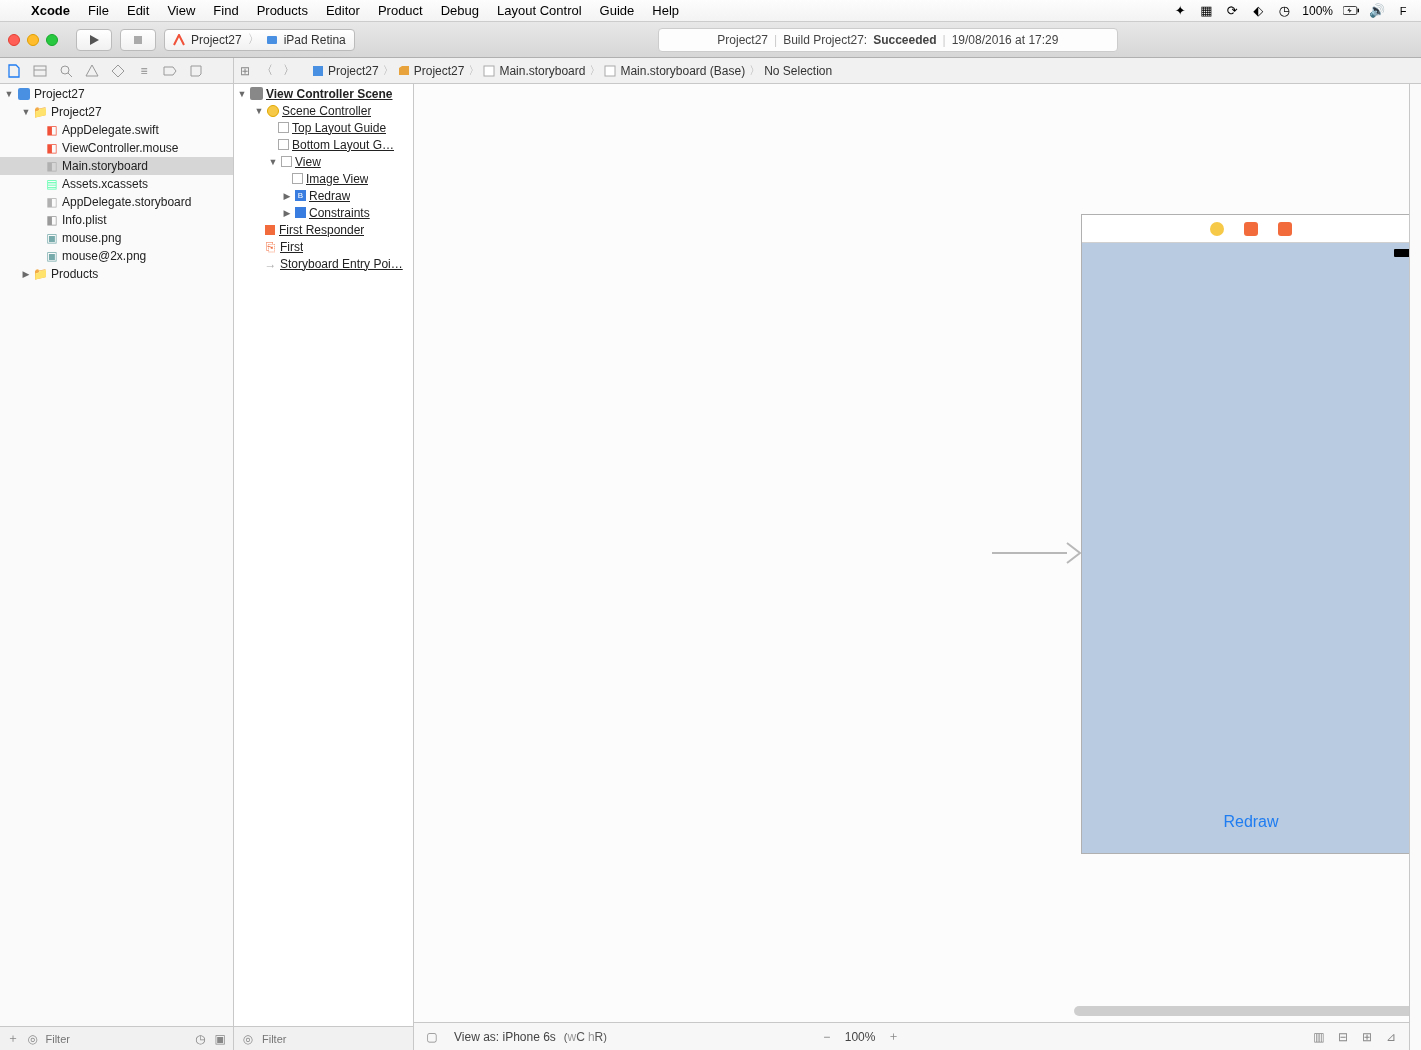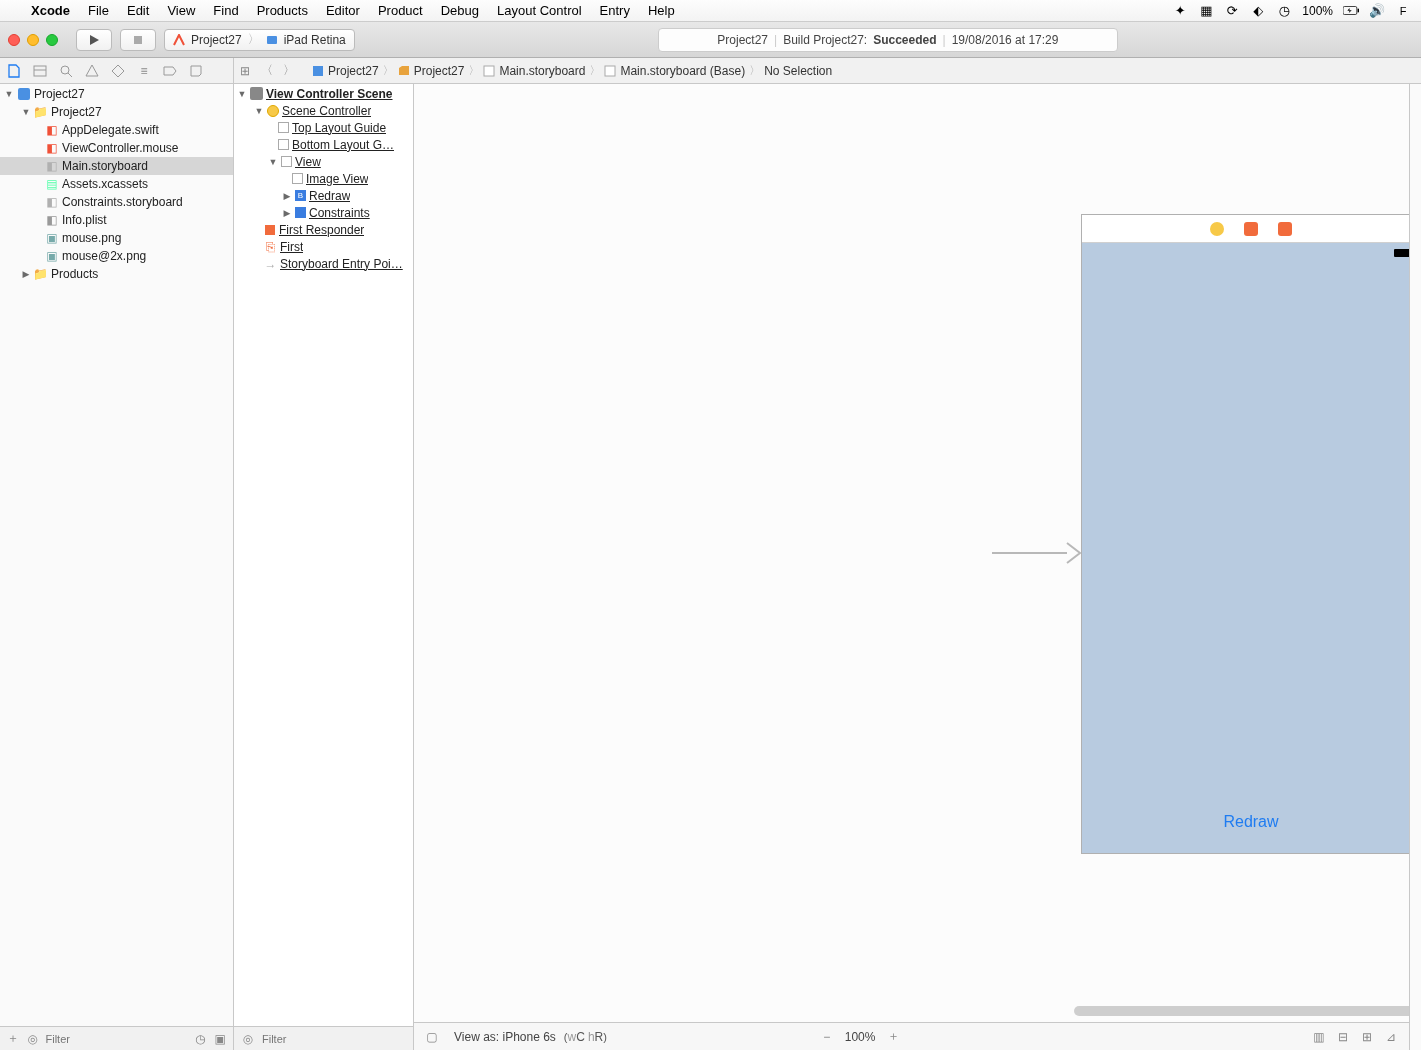--- a/index.html
+++ b/index.html
@@ -113,21 +113,21 @@
   <span class="item bold">Xcode</span>
   <span class="item">File</span>
   <span class="item">Edit</span>
   <span class="item">View</span>
   <span class="item">Find</span>
   <span class="item">Products</span>
   <span class="item">Editor</span>
   <span class="item">Product</span>
   <span class="item">Debug</span>
   <span class="item">Layout Control</span>
-  <span class="item">Entry</span>
+  <span class="item">Guide</span>
   <span class="item">Help</span>
   <div class="right">
     <span class="statusicon">✦</span>
     <span class="statusicon">▦</span>
     <span class="statusicon">⟳</span>
     <span class="statusicon">⬖</span>
     <span class="statusicon">◷</span>
     <span class="battery-text">100%</span>
     <span class="statusicon">
         <svg width="22" height="11" viewBox="0 0 22 11">
@@ -296,21 +296,21 @@
           <span>Main.storyboard</span>
         </div>
       <div class="trow">
           <span class="spacer" style="width:38px"></span>
           <span class="ficon" style="color:#5fa;">▤</span>
           <span>Assets.xcassets</span>
         </div>
       <div class="trow">
           <span class="spacer" style="width:38px"></span>
           <span class="ficon sb">◧</span>
-          <span>Constraints.storyboard</span>
+          <span>AppDelegate.storyboard</span>
         </div>
       <div class="trow">
           <span class="spacer" style="width:38px"></span>
           <span class="ficon plist">◧</span>
           <span>Info.plist</span>
         </div>
       <div class="trow">
           <span class="spacer" style="width:38px"></span>
           <span class="ficon img">▣</span>
           <span>mouse.png</span>

